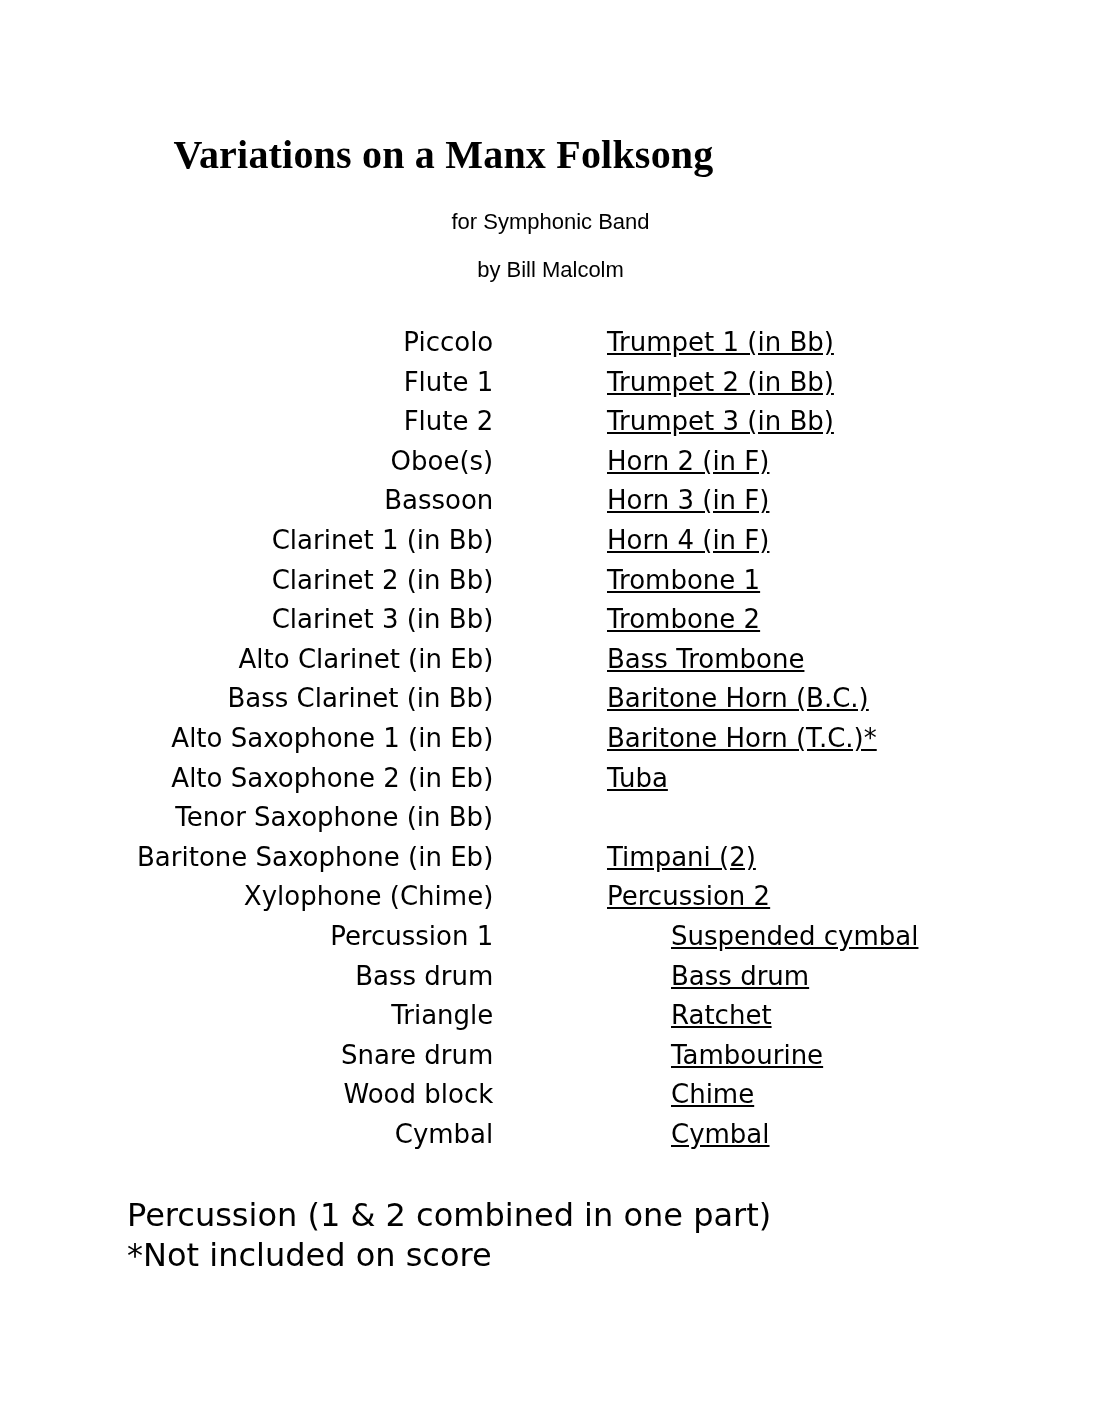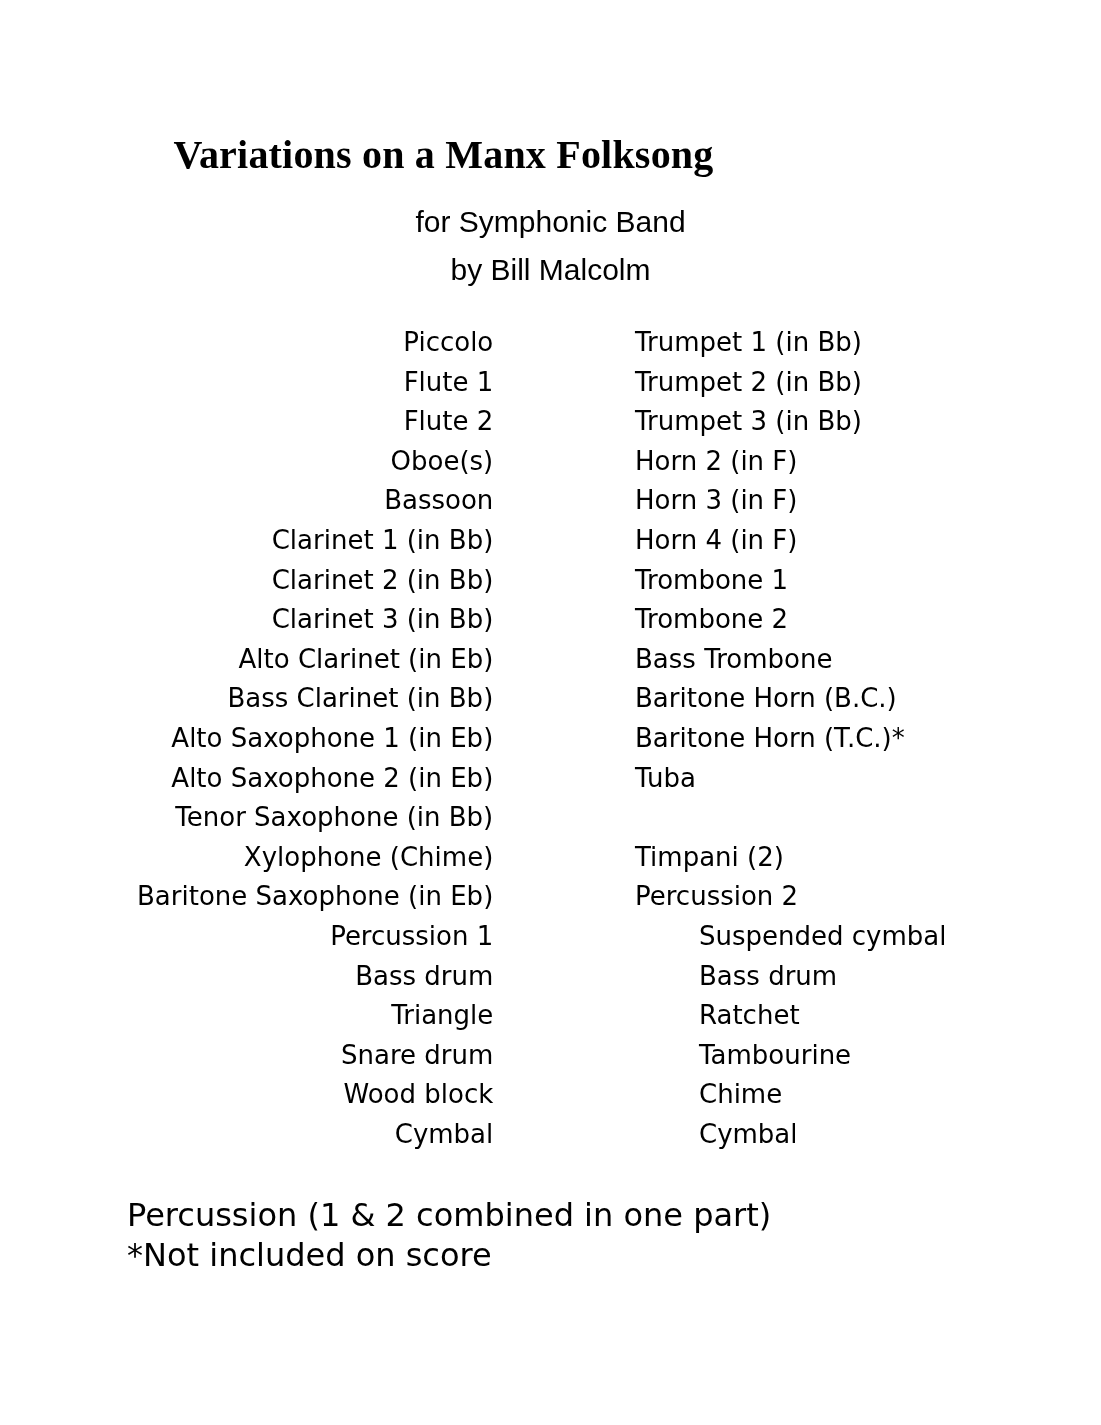--- a/index.html
+++ b/index.html
@@ -30,21 +30,21 @@
     letter-spacing: 0.2px;
     white-space: nowrap;
   }
   .subtitle {
     position: absolute;
     left: 0;
     width: 1101px;
     text-align: center;
     font-family: "Liberation Sans", "DejaVu Sans", sans-serif;
     font-weight: normal;
-    font-size: 30px;
+    font-size: 22px;
     line-height: 38px;
     white-space: nowrap;
   }
   .subtitle-1 { top: 203px; }
   .subtitle-2 { top: 251px; }
 
   
   .columns {
     position: absolute;
     left: 0;
@@ -55,21 +55,21 @@
   .col {
     position: absolute;
     top: 0;
     font-family: "DejaVu Sans", "Liberation Sans", sans-serif;
     font-size: 26px;
     line-height: 39.6px;
     font-weight: normal;
     white-space: nowrap;
   }
   .col-left  { left: 137px; text-align: right; }
-  .col-right { left: 635px; }
+  .col-right { left: 607px; text-decoration: underline; }
 
   .row {
     height: 39.6px;
   }
   .row.indent {
     padding-left: 64px;
   }
   .row.blank {
     height: 39.6px;
   }
@@ -105,22 +105,22 @@
         <div class="row">Oboe(s)</div>
         <div class="row">Bassoon</div>
         <div class="row">Clarinet 1 (in Bb)</div>
         <div class="row">Clarinet 2 (in Bb)</div>
         <div class="row">Clarinet 3 (in Bb)</div>
         <div class="row">Alto Clarinet (in Eb)</div>
         <div class="row">Bass Clarinet (in Bb)</div>
         <div class="row">Alto Saxophone 1 (in Eb)</div>
         <div class="row">Alto Saxophone 2 (in Eb)</div>
         <div class="row">Tenor Saxophone (in Bb)</div>
+        <div class="row">Baritone Saxophone (in Eb)</div>
         <div class="row">Xylophone (Chime)</div>
-        <div class="row">Baritone Saxophone (in Eb)</div>
         <div class="row">Percussion 1</div>
         <div class="row indent">Bass drum</div>
         <div class="row indent">Triangle</div>
         <div class="row indent">Snare drum</div>
         <div class="row indent">Wood block</div>
         <div class="row indent">Cymbal</div>
       </div>
     <div class="col col-right" id="col-right">
         <div class="row">Trumpet 1 (in Bb)</div>
         <div class="row">Trumpet 2 (in Bb)</div>

